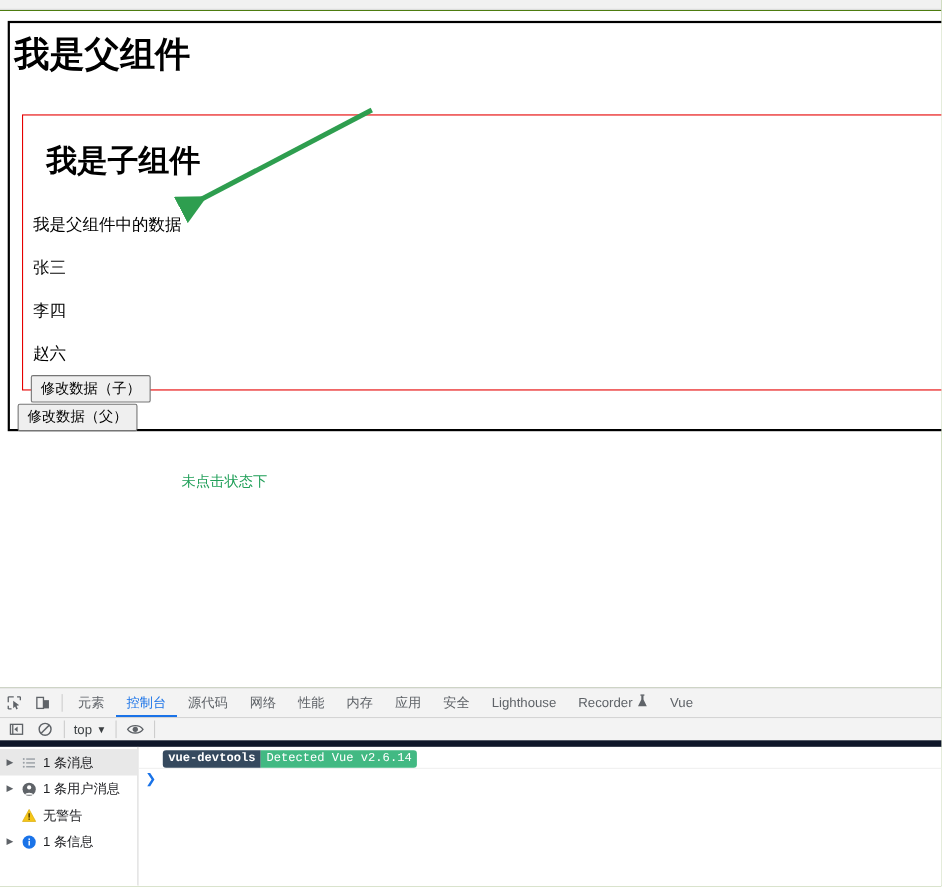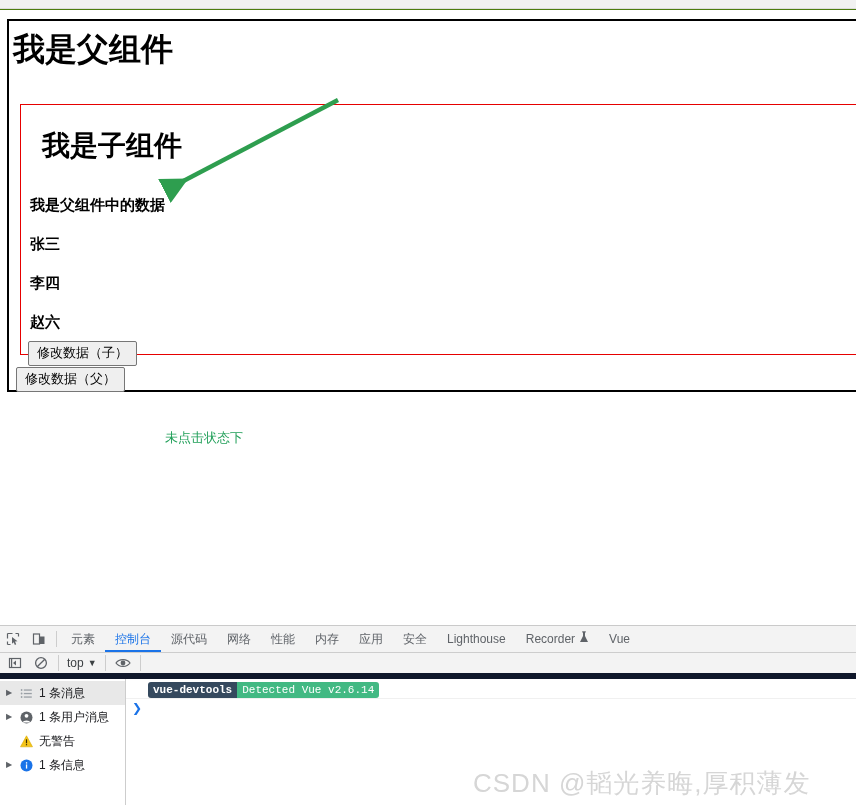--- a/index.html
+++ b/index.html
@@ -40,21 +40,21 @@
   .child-box {
     position: absolute; left: 11px; top: 83px; width: 852px; height: 251px;
     border: 1px solid #e60000; background: #fff;
   }
   .child-title {
     margin: 12px; position: absolute; left: 9px; top: 12px;
     font-size: 28px; font-weight: bold; color: #000; line-height: 33px;
   }
   .data-line {
     position: absolute; left: 9px;
-    font-size: 15px; color: #000; line-height: 18px; white-space: nowrap; font-weight: bold;
+    font-size: 15px; color: #000; line-height: 18px; white-space: nowrap;
   }
   .data-line.l0 { top: 91px; }
   .data-line.l1 { top: 130px; }
   .data-line.l2 { top: 169px; }
   .data-line.l3 { top: 208px; }
 
   .btn {
     position: absolute;
     font-family: "Liberation Sans", "DejaVu Sans", sans-serif;
     font-size: 13px; color: #000;
@@ -327,14 +327,13 @@
       <div class="dt-console">
         <div class="cons-msg">
           <span class="badge-dark">vue-devtools</span>
           <span class="badge-green">Detected Vue v2.6.14</span>
         </div>
         <div class="cons-prompt">❯</div>
       </div>
     </div>
   </div>
 
-  <div class="watermark">CSDN @韬光养晦,厚积薄发</div>
 </div>
 
 </body></html>

